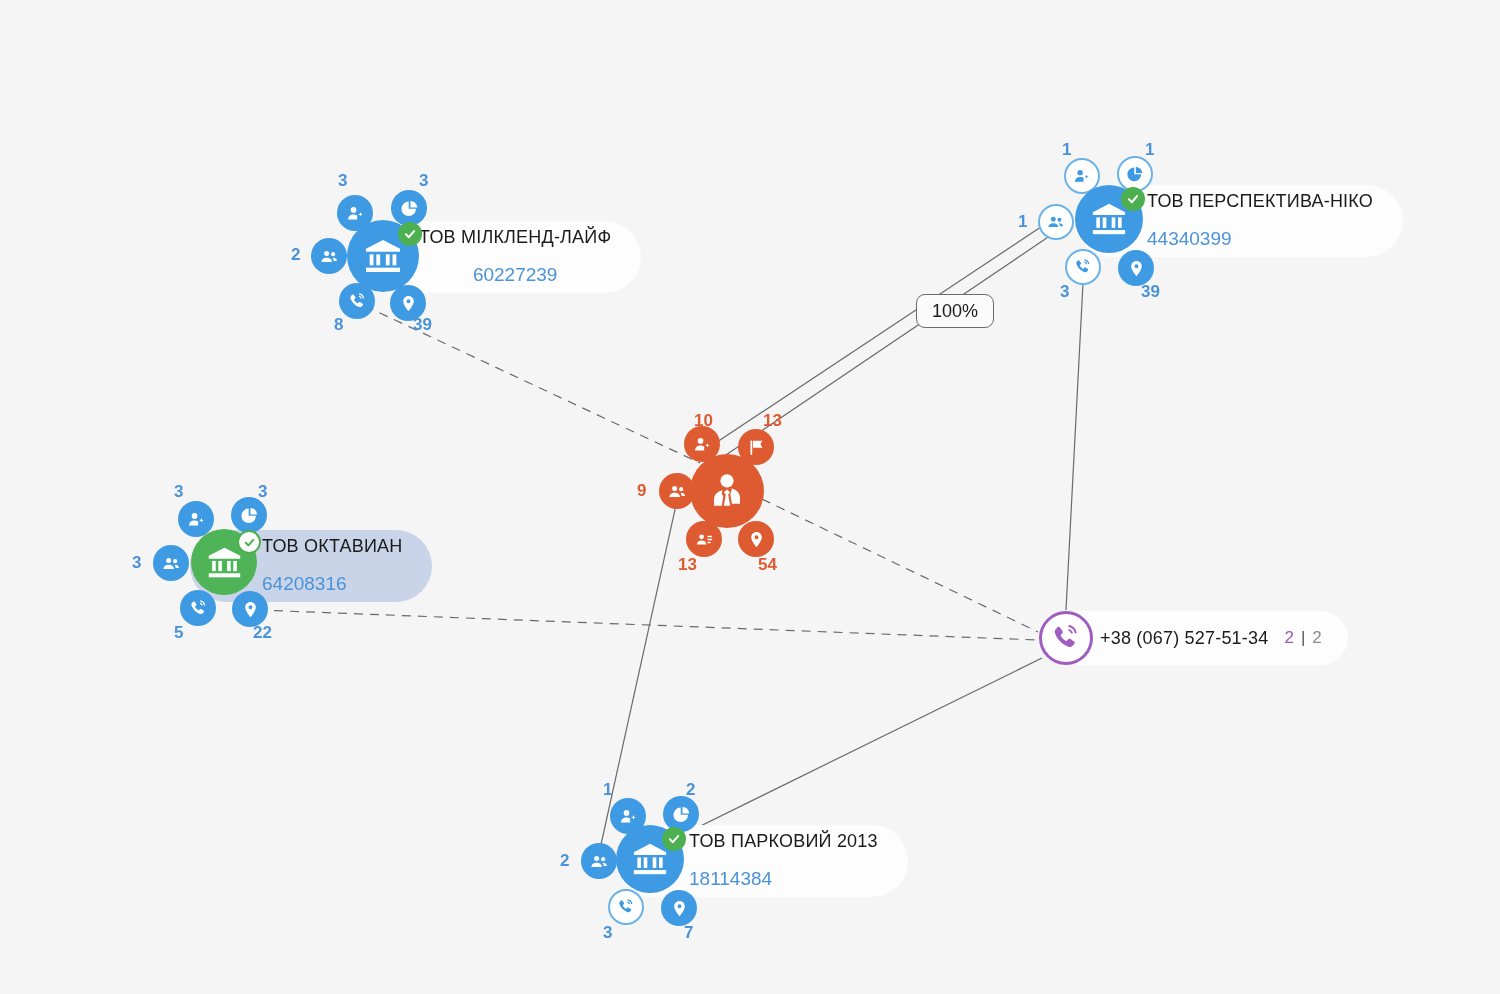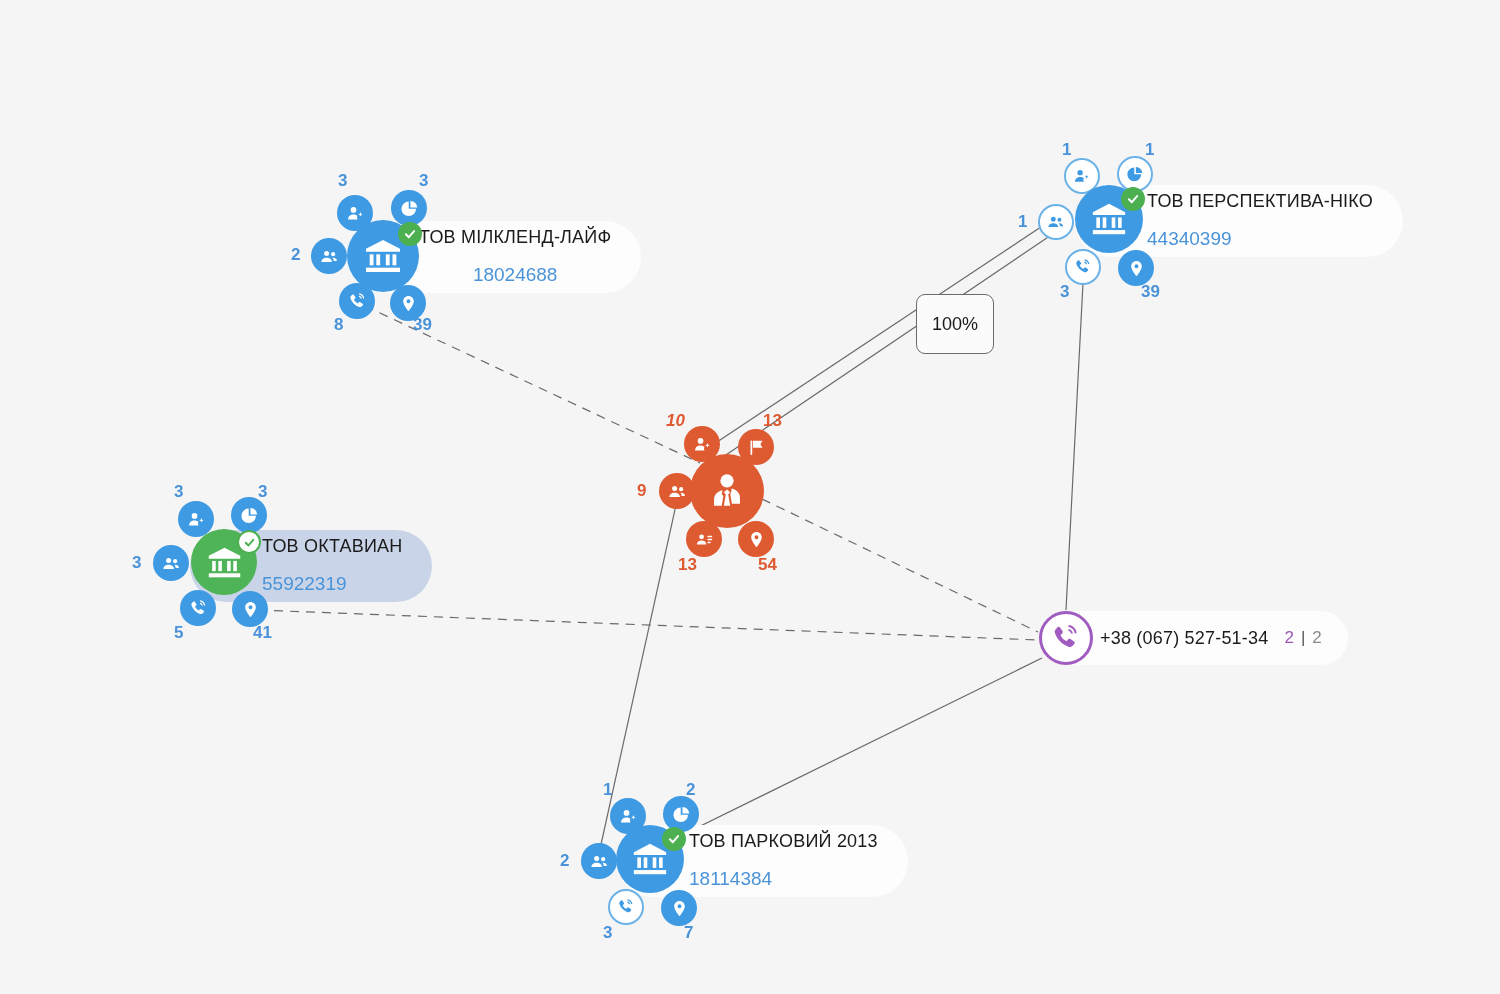--- a/index.html
+++ b/index.html
@@ -153,21 +153,21 @@
   }
   .sat-count.blue   { color: #4a93d8; }
   .sat-count.orange { color: #de5a31; }
 
   
   .edge-badge {
     position: absolute;
     background: #fbfbfb;
     border: 1.6px solid #6a6a6a;
     border-radius: 9px;
-    padding: 20px 15px;
+    padding: 7px 15px;
     font-size: 18px;
     color: #1b1b1b;
     line-height: 1;
   }
 </style>
 </head>
 <body>
 
 <div id="stage">
 
@@ -186,21 +186,21 @@
 
     <line x1="1083" y1="283" x2="1066" y2="610" stroke="#6a6a6a" stroke-width="1.2"></line>
 
     <line x1="1042" y1="658" x2="672" y2="840" stroke="#6a6a6a" stroke-width="1.2"></line>
   </svg>
 
   <div class="edge-badge" style="left:916px; top:294px;">100%</div>
 
   <div class="label-pill two-line" style="left:347px; top:221px; min-width:268px;align-items:center;">
     <span class="ent-name">ТОВ МІЛКЛЕНД-ЛАЙФ</span>
-    <span class="ent-code">18024688</span>
+    <span class="ent-code">60227239</span>
   </div>
 
   <div class="sat blue" style="left:337px; top:195px;">
     <svg width="19" height="19" viewBox="0 0 24 24" fill="#fff">
         <circle cx="9.5" cy="7.5" r="3.6"></circle>
         <path d="M2.6 19.5c0-3.9 3.1-6.3 6.9-6.3 2 0 3.8.7 5 1.8-.4.6-.6 1.4-.6 2.2 0 .8.2 1.6.7 2.3H2.6z"></path>
         <path d="M18.2 10.2l.8 2 2 .8-2 .8-.8 2-.8-2-2-.8 2-.8z"></path>
       </svg>
   </div>
   <div class="sat-count blue" style="left:338px; top:172px;">3</div>
@@ -314,21 +314,21 @@
     </svg>
     <div class="check-badge" style="right:-2px; top:2px;">
       <svg width="14" height="14" viewBox="0 0 24 24" fill="none" stroke="#fff" stroke-width="3.4" stroke-linecap="round" stroke-linejoin="round">
           <polyline points="5,12.5 10,17.5 19,7"></polyline>
         </svg>
     </div>
   </div>
 
   <div class="label-pill selected two-line" style="left:190px; top:530px; min-width:212px;text-align:right;">
     <span class="ent-name">ТОВ ОКТАВИАН</span>
-    <span class="ent-code">55922319</span>
+    <span class="ent-code">64208316</span>
   </div>
 
   <div class="sat blue" style="left:178px; top:501px;">
     <svg width="19" height="19" viewBox="0 0 24 24" fill="#fff">
         <circle cx="9.5" cy="7.5" r="3.6"></circle>
         <path d="M2.6 19.5c0-3.9 3.1-6.3 6.9-6.3 2 0 3.8.7 5 1.8-.4.6-.6 1.4-.6 2.2 0 .8.2 1.6.7 2.3H2.6z"></path>
         <path d="M18.2 10.2l.8 2 2 .8-2 .8-.8 2-.8-2-2-.8 2-.8z"></path>
       </svg>
   </div>
   <div class="sat-count blue" style="left:174px; top:483px;">3</div>
@@ -358,21 +358,21 @@
         <path d="M13.9 6.2c1.1.2 1.9 1 2.1 2.1h1.5c-.2-1.9-1.7-3.4-3.6-3.6z"></path>
       </svg>
   </div>
   <div class="sat-count blue" style="left:174px; top:624px;">5</div>
 
   <div class="sat blue" style="left:232px; top:591px;">
     <svg width="19" height="19" viewBox="0 0 24 24" fill="#fff">
         <path d="M12 2.4c-3.7 0-6.7 3-6.7 6.7 0 4.9 6.7 12.5 6.7 12.5s6.7-7.6 6.7-12.5c0-3.7-3-6.7-6.7-6.7zm0 9.2a2.5 2.5 0 1 1 0-5 2.5 2.5 0 0 1 0 5z"></path>
       </svg>
   </div>
-  <div class="sat-count blue" style="left:253px; top:624px;">41</div>
+  <div class="sat-count blue" style="left:253px; top:624px;">22</div>
 
   <div class="node green" style="left:191px; top:529px; width:66px; height:66px;">
     <svg width="37" height="37" viewBox="0 0 24 24" fill="#fff">
       <path d="M12 2.4L1.8 7.7v1.8h20.4V7.7z"></path>
       <rect x="4" y="11" width="2.3" height="6.6"></rect>
       <rect x="8" y="11" width="2.3" height="6.6"></rect>
       <rect x="13.7" y="11" width="2.3" height="6.6"></rect>
       <rect x="17.7" y="11" width="2.3" height="6.6"></rect>
       <rect x="1.8" y="19" width="20.4" height="2.6"></rect>
     </svg>
@@ -384,21 +384,21 @@
   </div>
 
 
   <div class="sat orange" style="left:684px; top:426px;">
     <svg width="19" height="19" viewBox="0 0 24 24" fill="#fff">
         <circle cx="9.5" cy="7.5" r="3.6"></circle>
         <path d="M2.6 19.5c0-3.9 3.1-6.3 6.9-6.3 2 0 3.8.7 5 1.8-.4.6-.6 1.4-.6 2.2 0 .8.2 1.6.7 2.3H2.6z"></path>
         <path d="M18.2 10.2l.8 2 2 .8-2 .8-.8 2-.8-2-2-.8 2-.8z"></path>
       </svg>
   </div>
-  <div class="sat-count orange" style="left:666px; top:412px;font-style:italic;">10</div>
+  <div class="sat-count orange" style="left:694px; top:412px;">10</div>
 
   <div class="sat orange" style="left:738px; top:429px;">
     <svg width="19" height="19" viewBox="0 0 24 24" fill="#fff">
         <rect x="4.4" y="3" width="2.2" height="18.4" rx="1"></rect>
         <path d="M7.6 3.6h12l-2.7 4.3 2.7 4.3h-12z"></path>
       </svg>
   </div>
   <div class="sat-count orange" style="left:763px; top:412px;">13</div>
 
   <div class="sat orange" style="left:659px; top:473px;">

